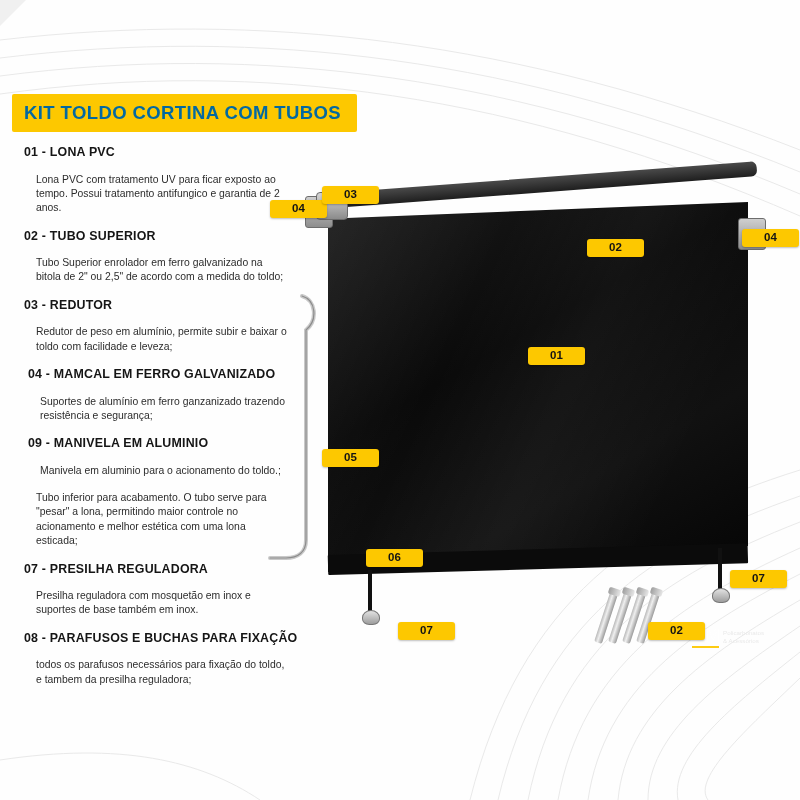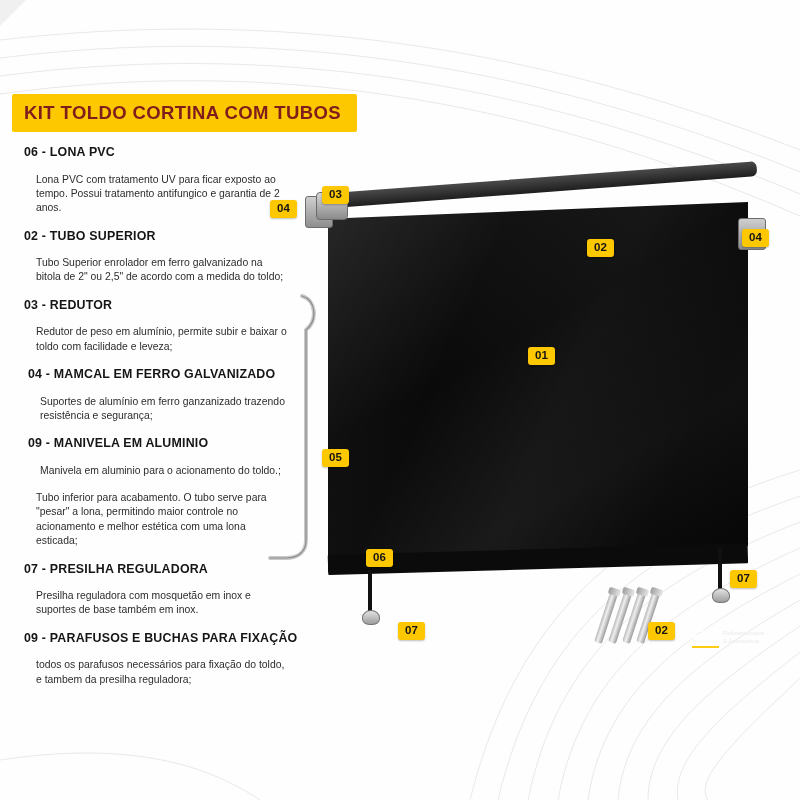--- a/index.html
+++ b/index.html
@@ -41,21 +41,21 @@
     position: absolute;
     left: 12px;
     top: 94px;
     background: #fdc800;
     padding: 8px 16px 8px 12px;
     border-radius: 2px;
   }
   .title-banner .title-text {
     font-size: 18.5px;
     font-weight: bold;
-    color: #7f1d1d;
+    color: #0369a1;
     letter-spacing: 0.4px;
     white-space: nowrap;
   }
 
   
   .spec-list {
     position: absolute;
     left: 24px;
     top: 145px;
     width: 276px;
@@ -228,21 +228,21 @@
     border-radius: 2px;
   }
 
   
   .callout {
     position: absolute;
     background: #fdc800;
     color: #141414;
     font-size: 11.5px;
     font-weight: bold;
-    padding: 3px 7px;
+    padding: 3px 22px;
     border-radius: 3px;
     line-height: 1;
     box-shadow: 0 1px 2px rgba(0,0,0,0.25);
   }
 </style>
 </head>
 <body>
 
 <div class="page">
 
@@ -267,21 +267,21 @@
     </g>
   </svg>
 
   <div class="title-banner">
     <div class="title-text">KIT TOLDO CORTINA COM TUBOS</div>
   </div>
 
   <div class="spec-list">
 
     <div class="spec">
-      <h3>06 - LONA PVC</h3>
+      <h3>01 - LONA PVC</h3>
       <p>Lona PVC com tratamento UV para ficar exposto ao tempo. Possui tratamento antifungico e garantia de 2 anos.</p>
     </div>
 
     <div class="spec">
       <h3>02 - TUBO SUPERIOR</h3>
       <p>Tubo Superior enrolador em ferro galvanizado na bitola de 2" ou 2,5" de acordo com a medida do toldo;</p>
     </div>
 
     <div class="spec">
       <h3>03 - REDUTOR</h3>
@@ -301,21 +301,21 @@
     <div class="spec">
       <p>Tubo inferior para acabamento. O tubo serve para "pesar" a lona, permitindo maior controle no acionamento e melhor estética com uma lona esticada;</p>
     </div>
 
     <div class="spec">
       <h3>07 - PRESILHA REGULADORA</h3>
       <p>Presilha reguladora com mosquetão em inox e suportes de base também em inox.</p>
     </div>
 
     <div class="spec">
-      <h3>09 - PARAFUSOS E BUCHAS PARA FIXAÇÃO</h3>
+      <h3>08 - PARAFUSOS E BUCHAS PARA FIXAÇÃO</h3>
       <p>todos os parafusos necessários para fixação do toldo, e tambem da presilha reguladora;</p>
     </div>
 
   </div>
 
   <div class="illus">
 
     <div class="top-tube"></div>
 
     <div class="fabric">

